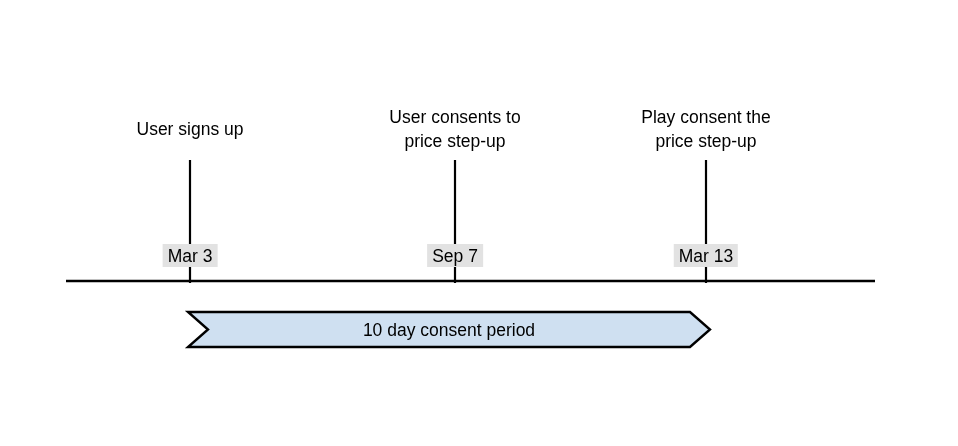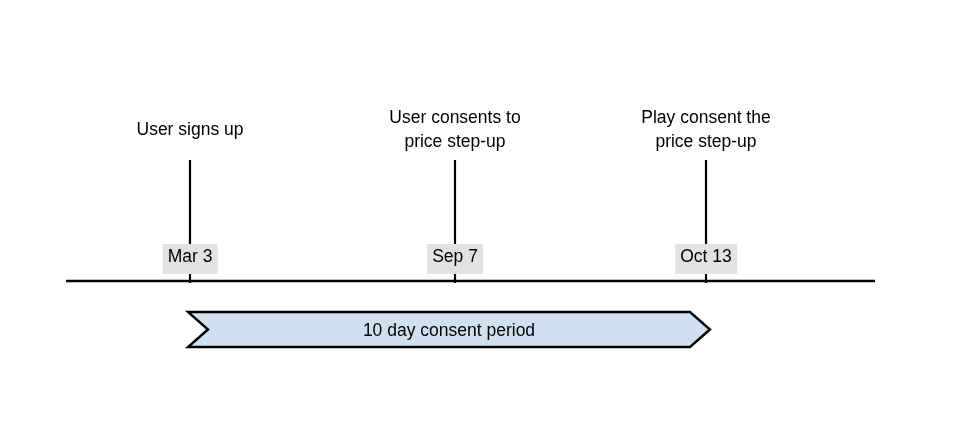--- a/index.html
+++ b/index.html
@@ -54,21 +54,21 @@
     transform: translateX(-50%);
   }
   .event-title .line2 {
     display: block;
   }
   .date-chip {
     font-size: 17.5px;
     line-height: 22px;
     background: #e2e2e2;
     color: #000000;
-    padding: 1px 5px 7px 5px;
+    padding: 1px 5px 0 5px;
     transform: translateX(-50%);
   }
   .banner-label {
     font-size: 17.5px;
     line-height: 22px;
     text-align: right;
     transform: translate(-50%, -50%);
   }
 </style>
 </head>
@@ -95,17 +95,17 @@
   <div class="txt event-title" style="left:455px; top:105px;">
     <span>User consents to</span>
     <span class="line2">price step-up</span>
   </div>
   <div class="txt date-chip" style="left:455px; top:244px;">Sep 7</div>
 
   <div class="txt event-title" style="left:706px; top:105px;">
     <span>Play consent the</span>
     <span class="line2">price step-up</span>
   </div>
-  <div class="txt date-chip" style="left:706px; top:244px;">Oct 13</div>
+  <div class="txt date-chip" style="left:706px; top:244px;">Mar 13</div>
 
   <div class="txt banner-label" style="left:449px; top:330px;">10 day consent period</div>
 
 </div>
 
 </body></html>

